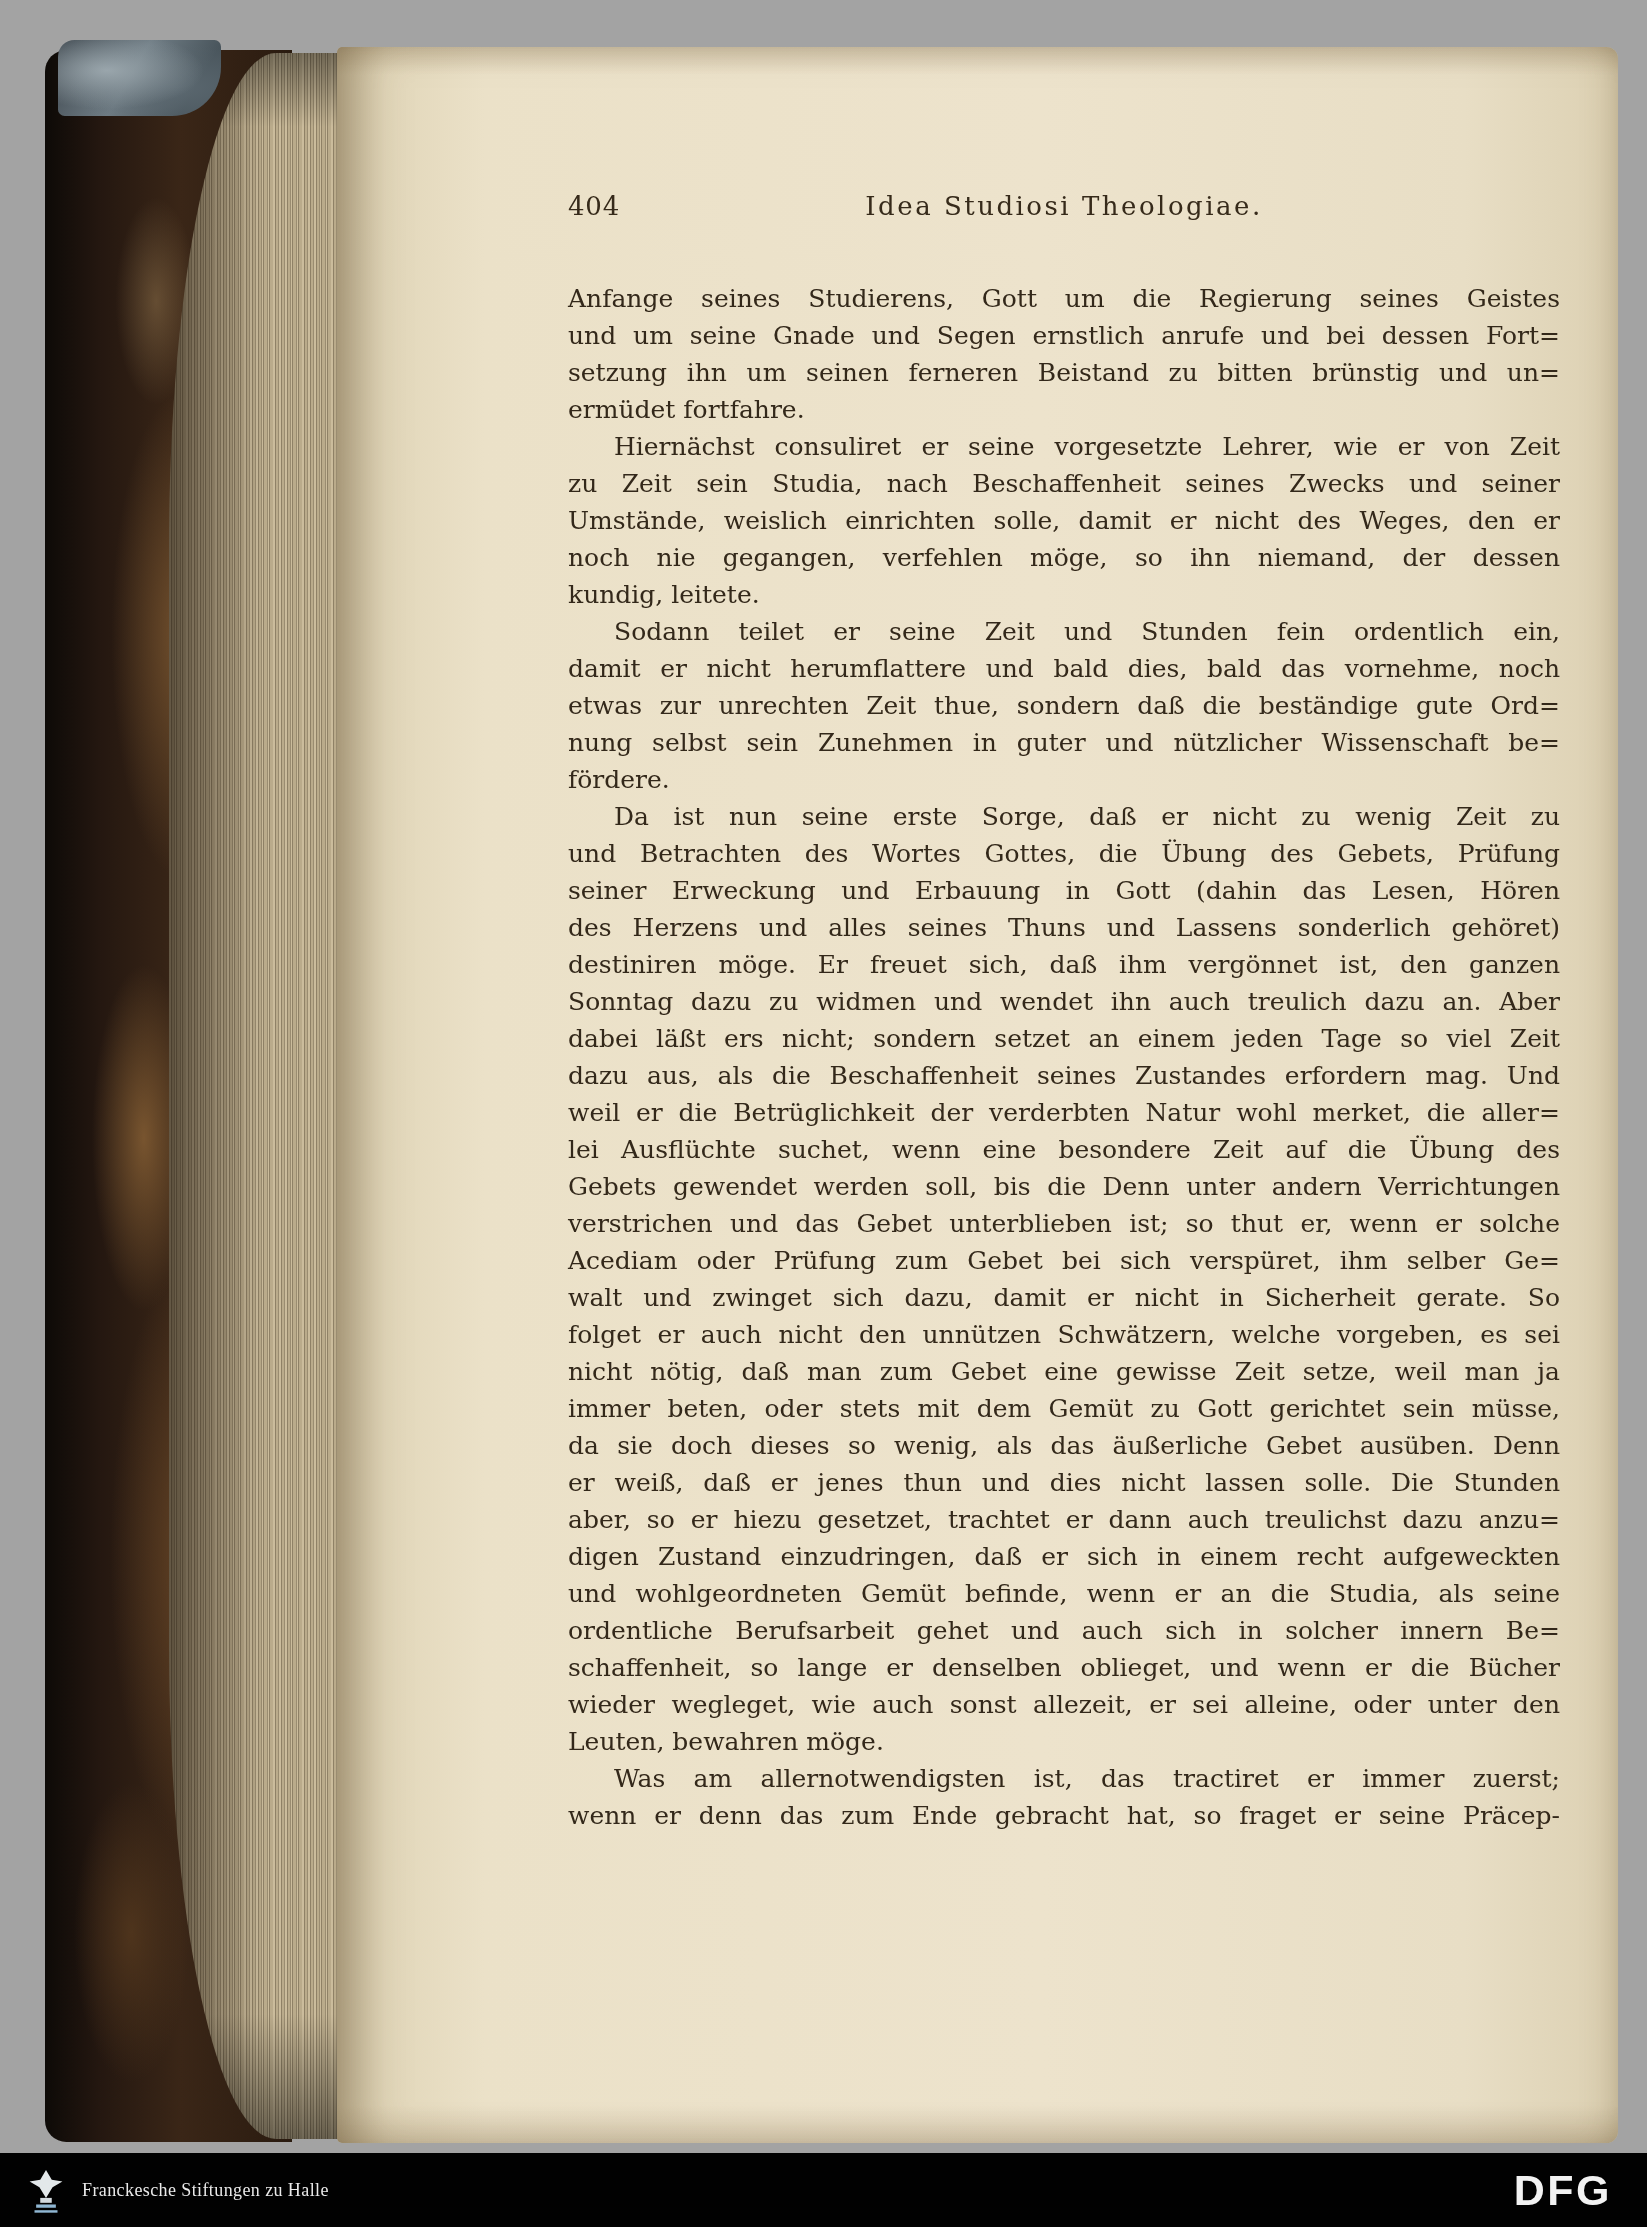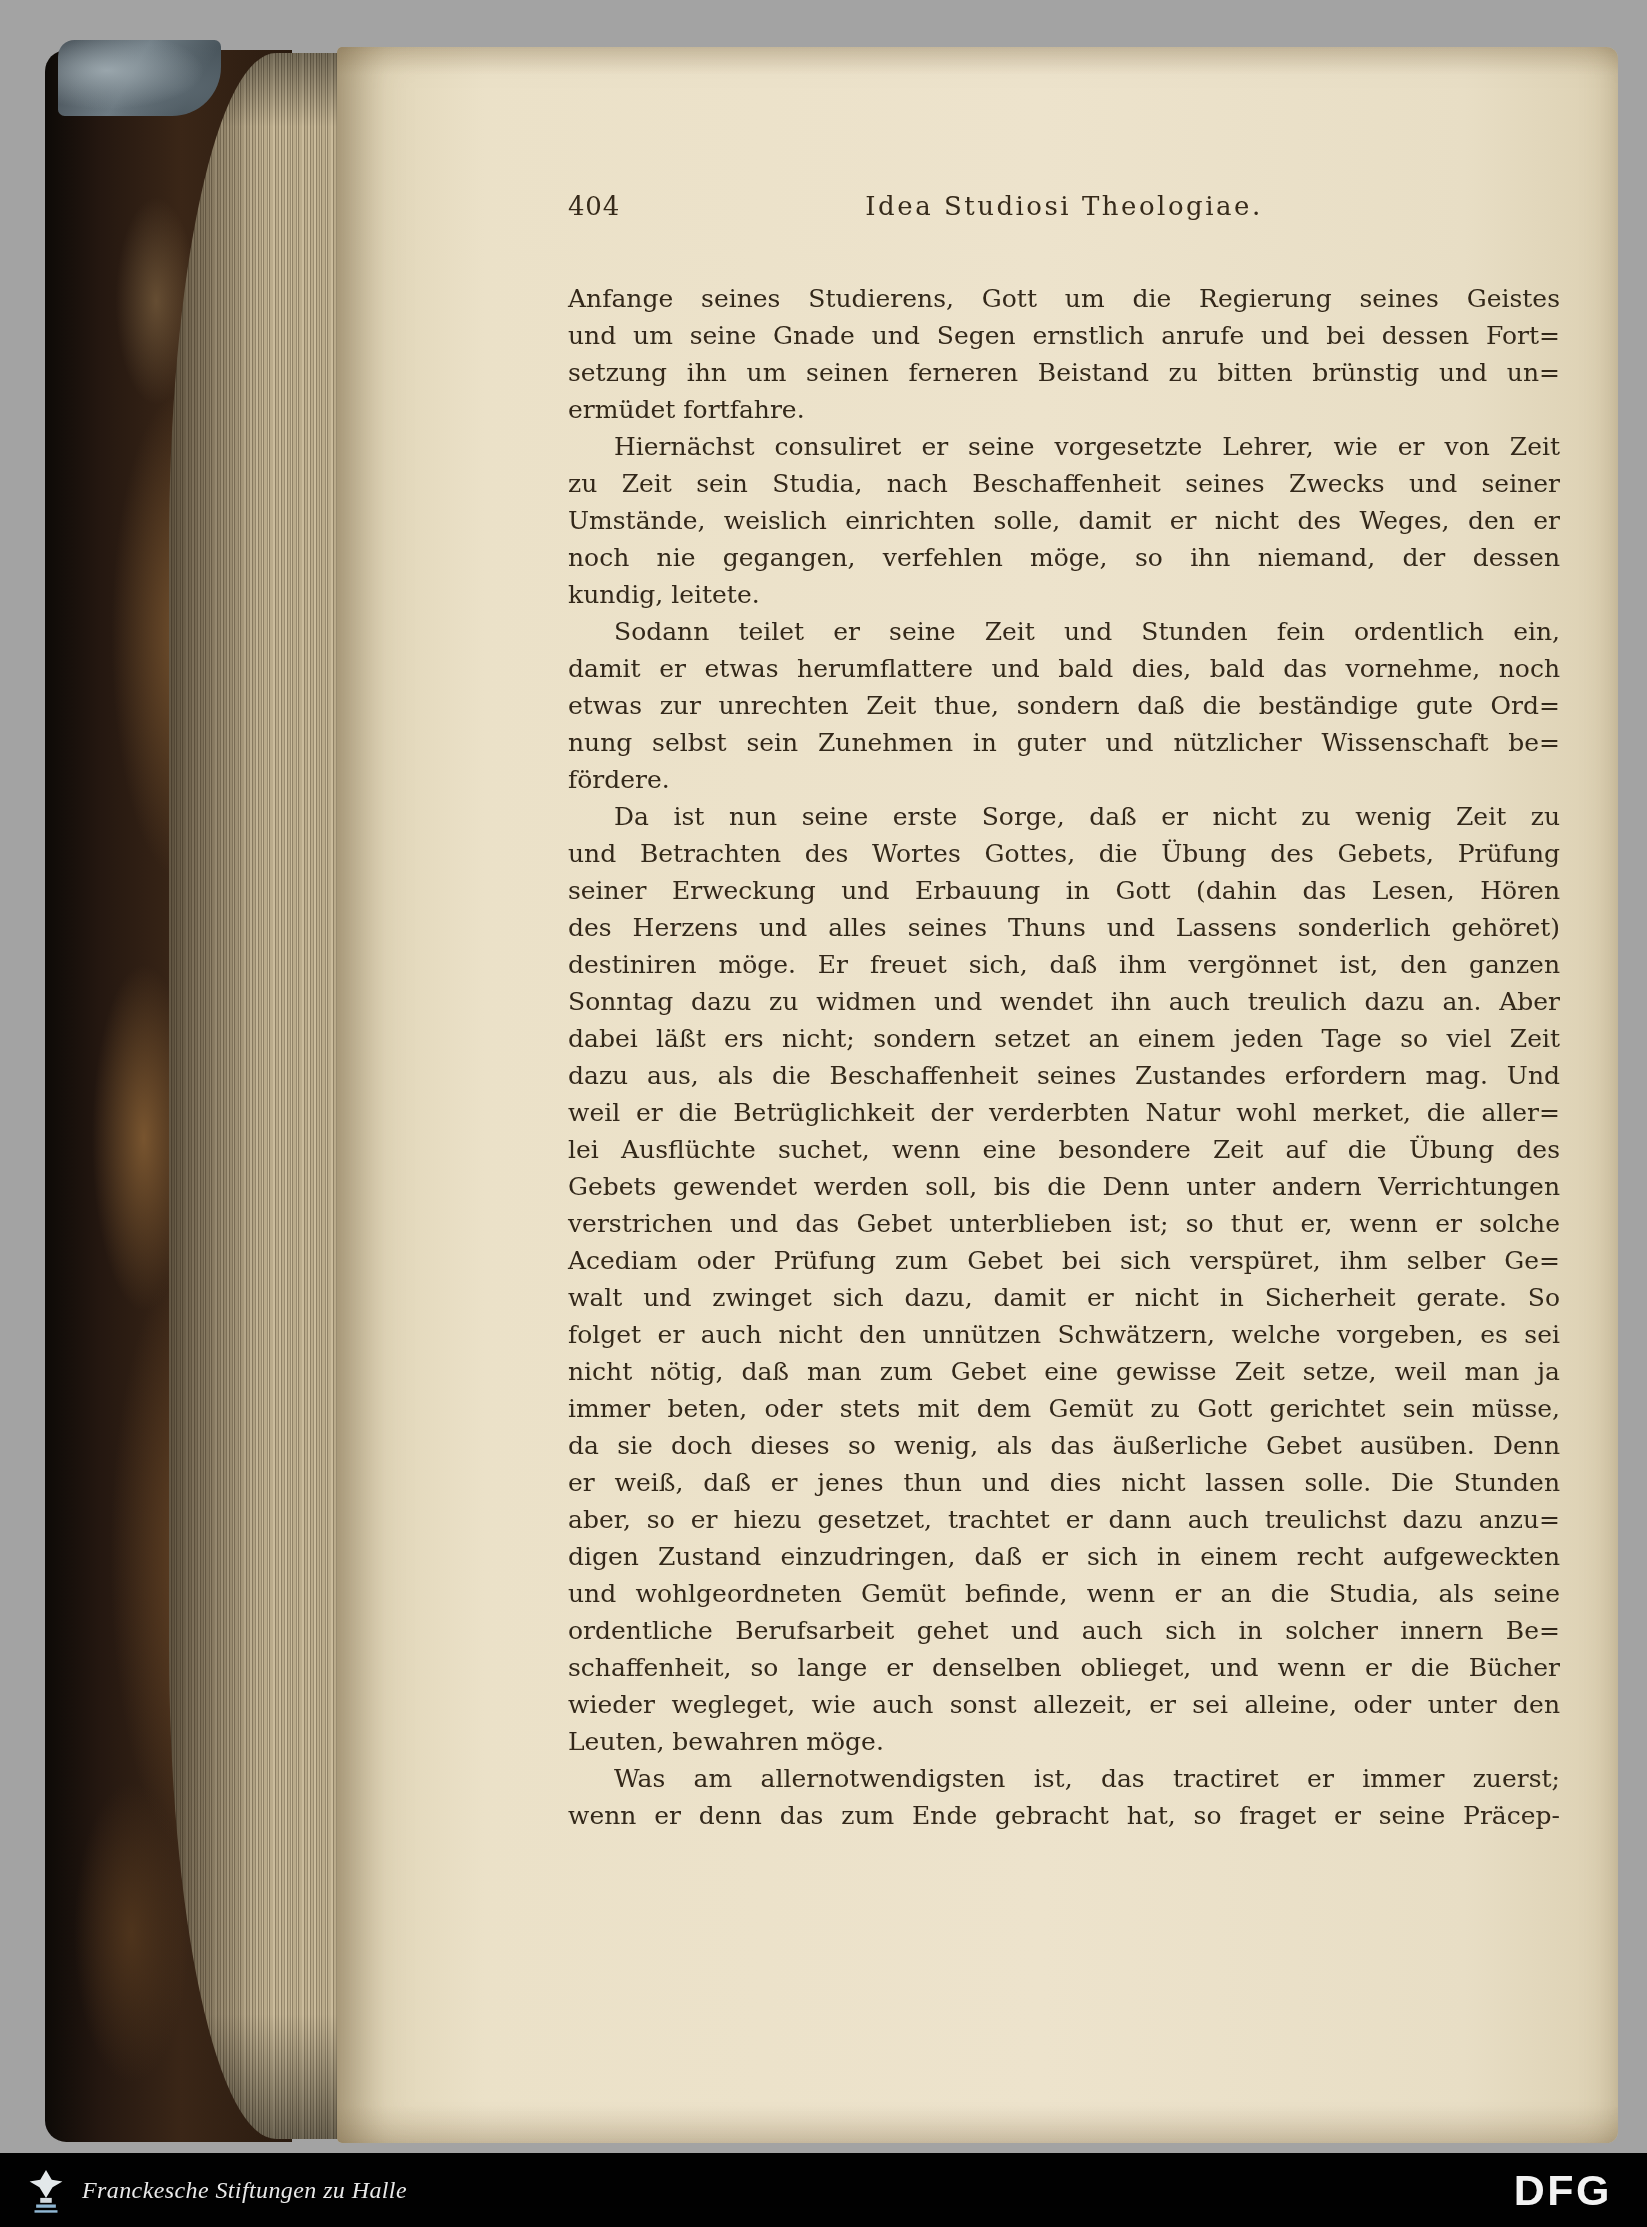--- a/index.html
+++ b/index.html
@@ -87,23 +87,22 @@
     position: absolute; left: 0; bottom: 0; width: 100%; height: 74px;
     background: #010101;
     display: flex; align-items: center; justify-content: space-between;
     box-sizing: border-box; padding: 0 35px 0 23px;
   }
   .footer-left { display: flex; align-items: center; gap: 13px; }
   .emblem { width: 46px; height: 51px; display: inline-block; }
   .institution {
     color: #e9e9e9;
     font-family: "Liberation Serif", serif;
-    font-size: 24px;
+    font-size: 18px;
     letter-spacing: 0.4px;
-    font-style: italic;
   }
   .dfg {
     color: #f2f2f2;
     font-family: "Liberation Sans", sans-serif;
     font-weight: bold;
     font-size: 43px;
     letter-spacing: 2.5px;
   }
 </style>
 </head>
@@ -130,21 +129,21 @@
           </div>
           <div class="para">
             <div class="line first">Hiernächst consuliret er seine vorgesetzte Lehrer, wie er von Zeit</div>
             <div class="line">zu Zeit sein Studia, nach Beschaffenheit seines Zwecks und seiner</div>
             <div class="line">Umstände, weislich einrichten solle, damit er nicht des Weges, den er</div>
             <div class="line">noch nie gegangen, verfehlen möge, so ihn niemand, der dessen</div>
             <div class="line last">kundig, leitete.</div>
           </div>
           <div class="para">
             <div class="line first">Sodann teilet er seine Zeit und Stunden fein ordentlich ein,</div>
-            <div class="line">damit er etwas herumflattere und bald dies, bald das vornehme, noch</div>
+            <div class="line">damit er nicht herumflattere und bald dies, bald das vornehme, noch</div>
             <div class="line">etwas zur unrechten Zeit thue, sondern daß die beständige gute Ord=</div>
             <div class="line">nung selbst sein Zunehmen in guter und nützlicher Wissenschaft be=</div>
             <div class="line last">fördere.</div>
           </div>
           <div class="para">
             <div class="line first">Da ist nun seine erste Sorge, daß er nicht zu wenig Zeit zu</div>
             <div class="line">und Betrachten des Wortes Gottes, die Übung des Gebets, Prüfung</div>
             <div class="line">seiner Erweckung und Erbauung in Gott (dahin das Lesen, Hören</div>
             <div class="line">des Herzens und alles seines Thuns und Lassens sonderlich gehöret)</div>
             <div class="line">destiniren möge. Er freuet sich, daß ihm vergönnet ist, den ganzen</div>

